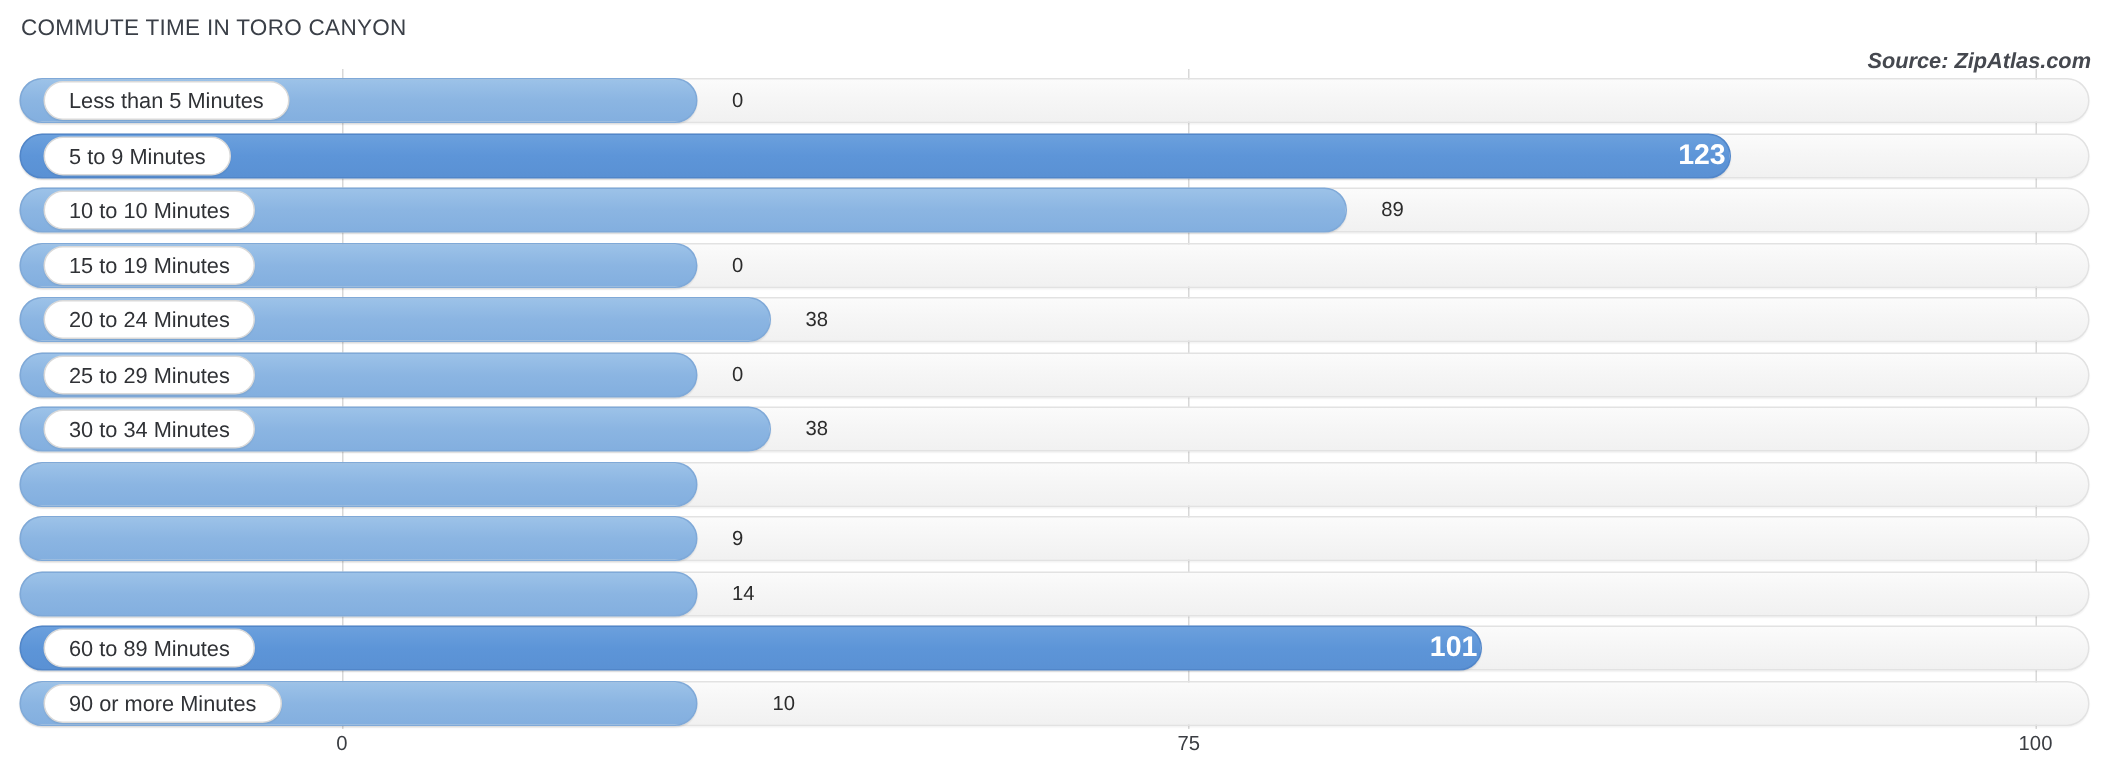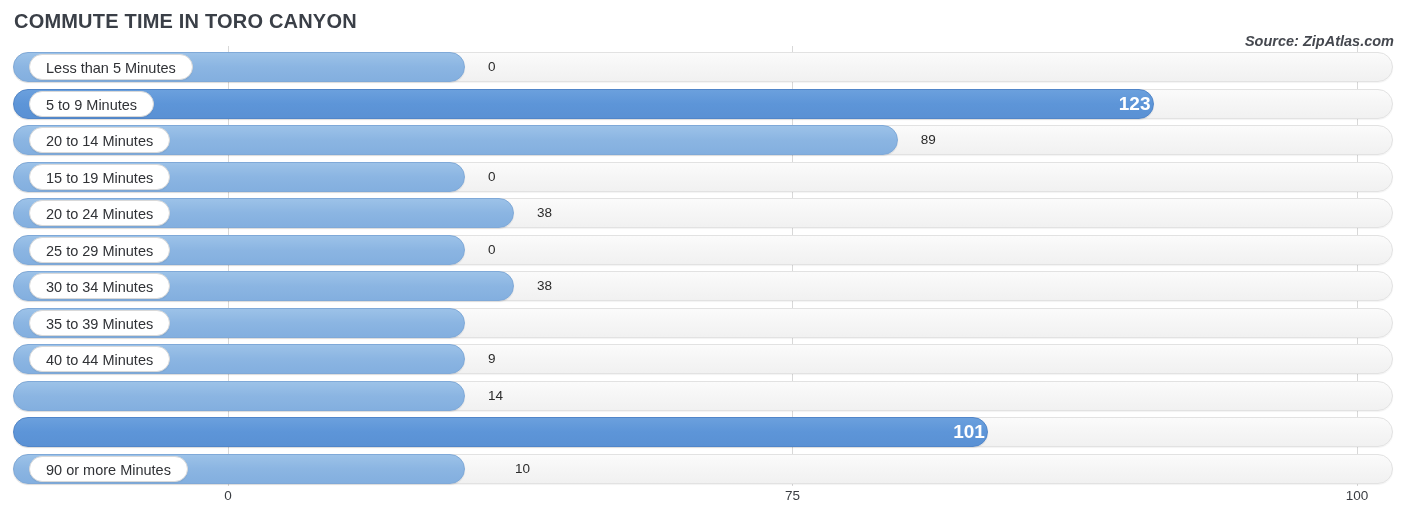--- a/index.html
+++ b/index.html
@@ -20,24 +20,24 @@
   .header {
     position: absolute;
     top: 0; left: 0;
     width: 1406px;
     height: 44px;
   }
   .chart-title {
     position: absolute;
     left: 14px;
     top: 10px;
-    font-size: 20px;
+    font-size: 15px;
     letter-spacing: 0.2px;
     color: #3a3f47;
-    font-weight: 700;
+    font-weight: 400;
     white-space: nowrap;
   }
   .source-note {
     position: absolute;
     right: 12px;
     top: 13px;
     font-size: 14.5px;
     font-style: italic;
     font-weight: bold;
     color: #45484f;
@@ -193,21 +193,21 @@
       </div>
       <div class="row" style="top: 42.5px;">
         <div class="track"></div>
         <div class="bar dark" style="width: 1140.78px;"></div>
         <div class="pill">5 to 9 Minutes</div>
         <div class="val-in" style="left: 1105.78px;">123</div>
       </div>
       <div class="row" style="top: 79px;">
         <div class="track"></div>
         <div class="bar light" style="width: 884.873px;"></div>
-        <div class="pill">20 to 14 Minutes</div>
+        <div class="pill">10 to 10 Minutes</div>
         <div class="val-out" style="left: 907.873px;">89</div>
       </div>
       <div class="row" style="top: 115.5px;">
         <div class="track"></div>
         <div class="bar light" style="width: 452px;"></div>
         <div class="pill">15 to 19 Minutes</div>
         <div class="val-out" style="left: 475px;">0</div>
       </div>
       <div class="row" style="top: 152px;">
         <div class="track"></div>
@@ -223,37 +223,36 @@
       </div>
       <div class="row" style="top: 225px;">
         <div class="track"></div>
         <div class="bar light" style="width: 501.013px;"></div>
         <div class="pill">30 to 34 Minutes</div>
         <div class="val-out" style="left: 524.013px;">38</div>
       </div>
       <div class="row" style="top: 261.5px;">
         <div class="track"></div>
         <div class="bar light" style="width: 452px;"></div>
-        <div class="pill">35 to 39 Minutes</div>
         <div class="val-out" style="left: 447px; margin-top: 32px;">28</div>
       </div>
       <div class="row" style="top: 298px;">
         <div class="track"></div>
         <div class="bar light" style="width: 452px;"></div>
-        <div class="pill">40 to 44 Minutes</div>
         <div class="val-out" style="left: 475px;">9</div>
       </div>
       <div class="row" style="top: 334.5px;">
         <div class="track"></div>
         <div class="bar light" style="width: 452px;"></div>
         <div class="val-out" style="left: 475px;">14</div>
       </div>
       <div class="row" style="top: 371px;">
         <div class="track"></div>
         <div class="bar dark" style="width: 975.193px;"></div>
+        <div class="pill">60 to 89 Minutes</div>
         <div class="val-in" style="left: 940.193px; text-align: right;">101</div>
       </div>
       <div class="row" style="top: 407.5px;">
         <div class="track"></div>
         <div class="bar light" style="width: 452px;"></div>
         <div class="pill">90 or more Minutes</div>
         <div class="val-out" style="left: 502px; text-align: right;">10</div>
       </div>
     </div>
 </div>

